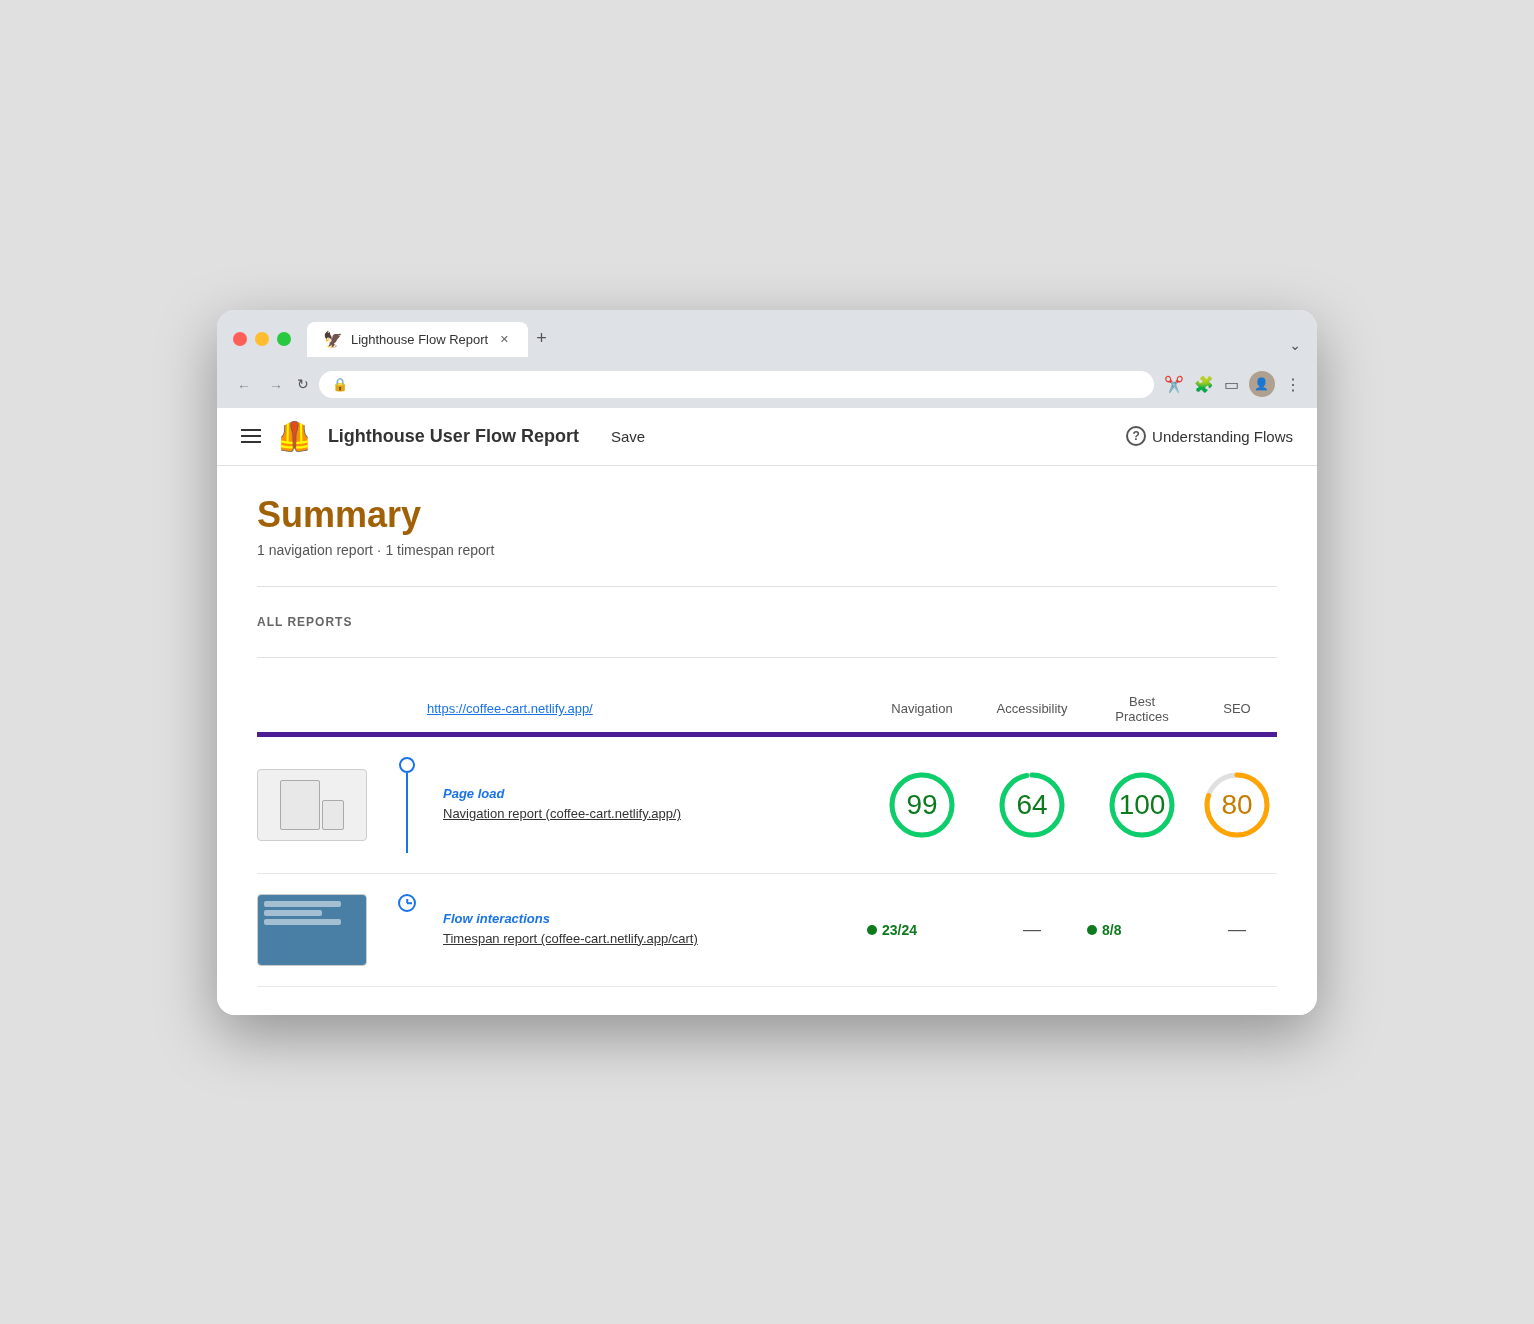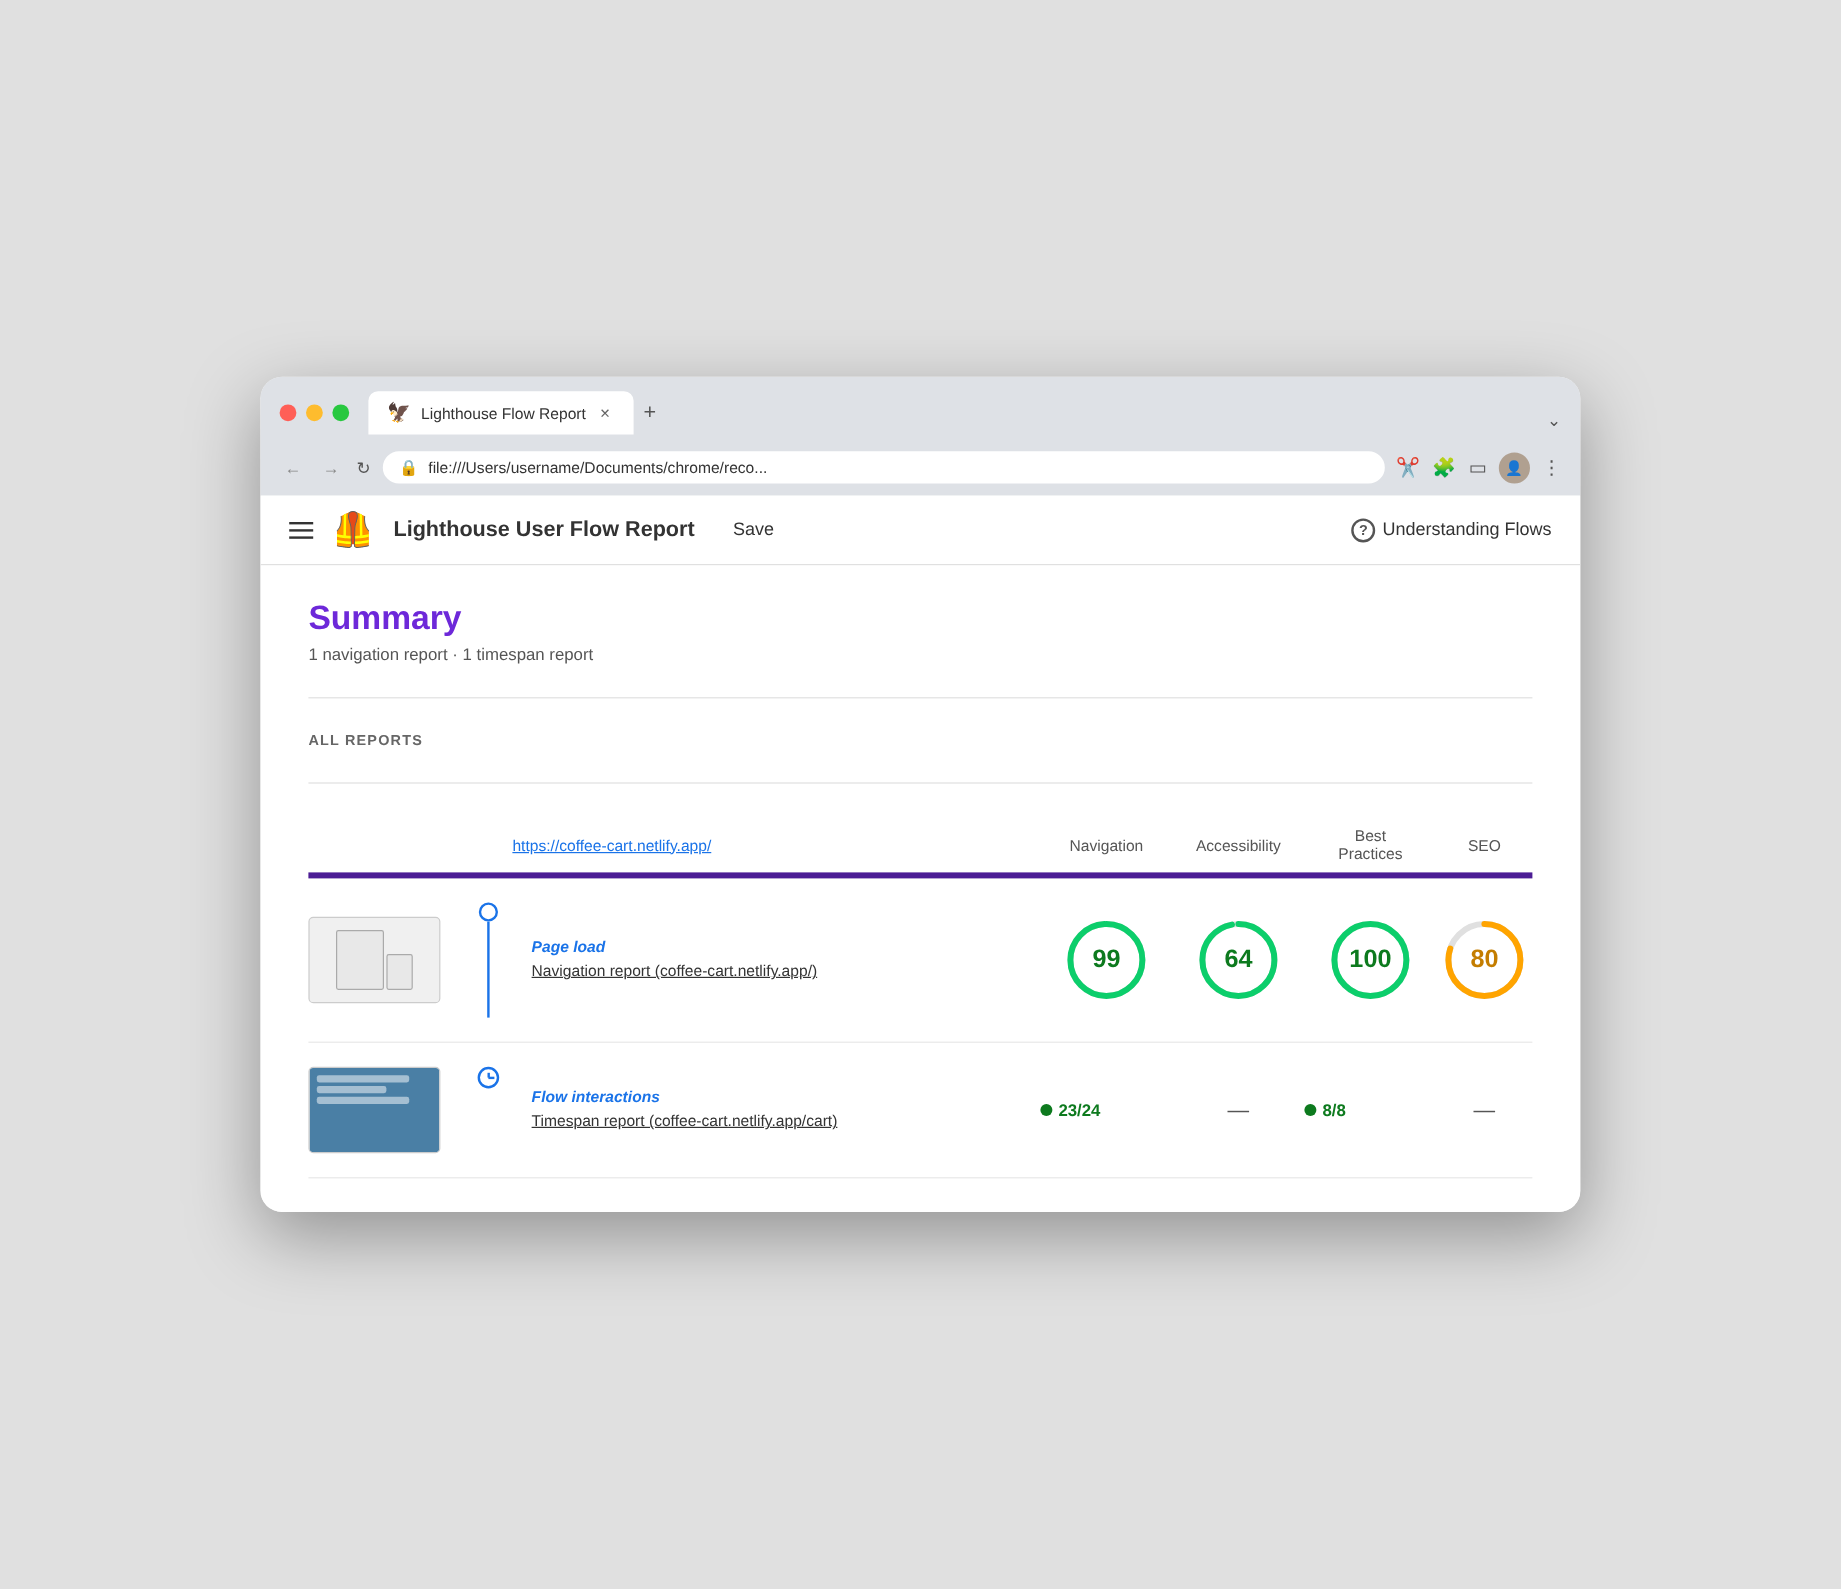--- a/index.html
+++ b/index.html
@@ -256,23 +256,23 @@
       color: #555;
       font-weight: bold;
     }
 
     
     .report-content {
       padding: 28px 40px;
     }
 
     .summary-title {
-      font-size: 28px;
+      font-size: 36px;
       font-weight: 700;
-      color: #6d28d9;
+      color: #a16207;
       margin-bottom: 6px;
     }
 
     .summary-subtitle {
       font-size: 14px;
       color: #555;
     }
 
     .section-divider {
       height: 1px;
@@ -478,22 +478,22 @@
     .score-circle svg {
       position: absolute;
       top: 0;
       left: 0;
       transform: rotate(-90deg);
     }
 
     .score-value {
       position: relative;
       z-index: 1;
-      font-size: 21px;
-      font-weight: 700;
+      font-size: 28px;
+      font-weight: 400;
     }
 
     .score-green { color: #0d7a1e; }
     .score-orange { color: #c47d00; }
 
     .score-badge {
       display: flex;
       align-items: center;
       justify-content: flex-start;
       gap: 5px;
@@ -548,21 +548,20 @@
     </div>
   </div>
 
   <div class="address-bar-row">
     <span class="nav-btn">←</span>
     <span class="nav-btn">→</span>
     <span class="reload-btn">↻</span>
 
     <div class="address-bar">
       <span class="address-lock">🔒</span>
-      <span class="address-text">file:///Users/username/Documents/chrome/reco...</span>
     </div>
 
     <div class="browser-actions">
       <span>✂️</span>
       <span>🧩</span>
       <span>▭</span>
       <div class="avatar">👤</div>
       <span>⋮</span>
     </div>
   </div>

